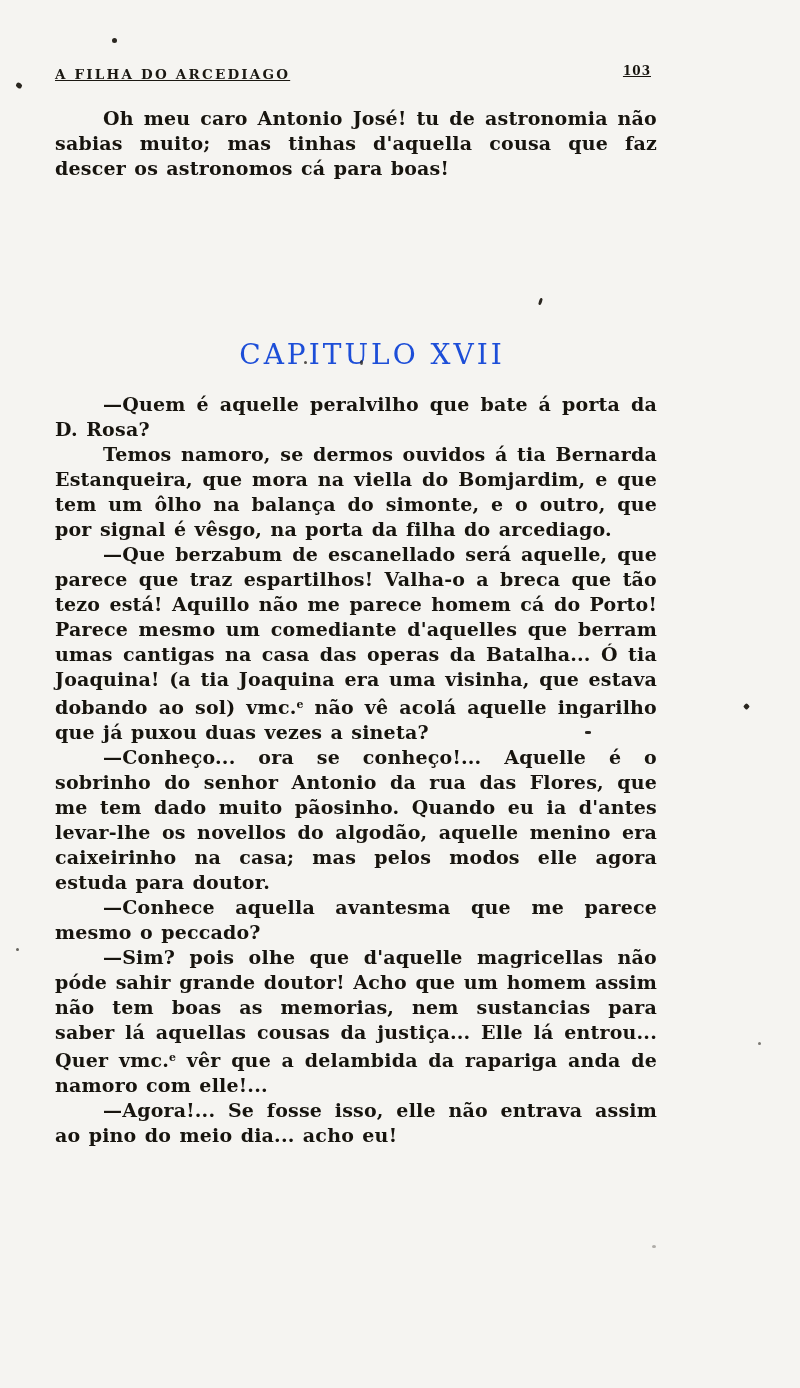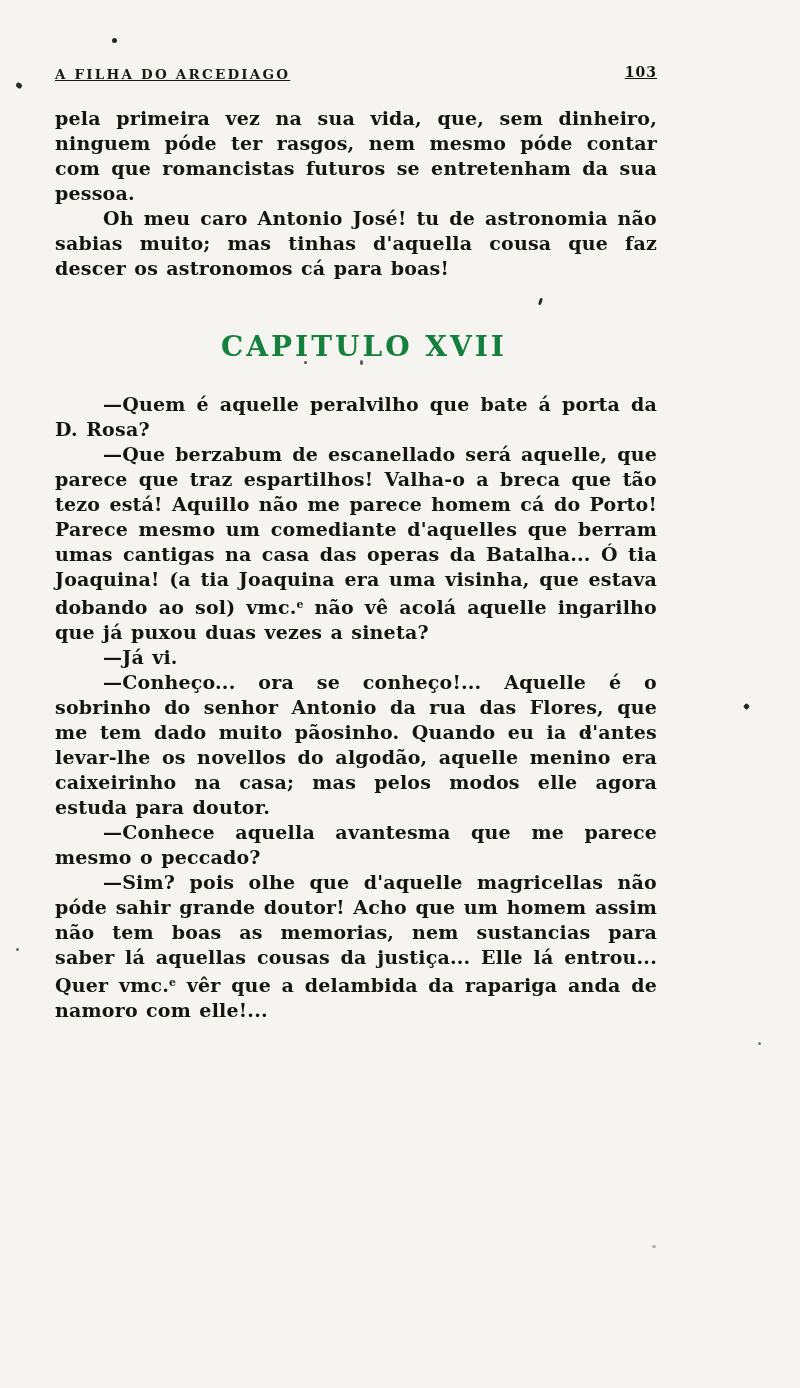--- a/index.html
+++ b/index.html
@@ -29,43 +29,43 @@
     width: 100%;
     text-align: left;
     font-size: 13.5px;
     font-weight: bold;
     letter-spacing: 2.2px;
     color: #1b1812;
     text-decoration: underline;
   }
   .page-number {
     position: absolute;
-    right: 0;
+    right: 6px;
     top: -2px;
-    font-size: 14px;
+    font-size: 12px;
     font-weight: bold;
     letter-spacing: 1px;
     text-decoration: underline;
   }
 
   
   .intro { top: 106px; }
 
   
   .chapter-heading {
     position: absolute;
     left: 55px;
     width: 602px;
     top: 322px;
-    margin: 8px;
+    margin: 16px;
     text-align: center;
     font-size: 28px;
-    font-weight: bold;
+    font-weight: normal;
     letter-spacing: 3px;
-    color: #15803d;
+    color: #1d4ed8;
   }
 
   
   .body-text { top: 392px; }
 
   p.para {
     margin: 0;
     font-size: 19px;
     line-height: 25px;
     font-weight: bold;
@@ -105,33 +105,33 @@
 <body>
 
 <div class="page">
 
   <header class="page-column running-head" style="position:absolute;">
     <span class="running-title">A FILHA DO ARCEDIAGO</span>
     <span class="page-number">103</span>
   </header>
 
   <section class="page-column intro" style="position:absolute;">
-      <p class="para"><span class="seg-n">pela primeira vez na sua vida, que, sem dinheiro, ninguem póde ter rasgos, nem mesmo póde contar com que romancistas futuros se entretenham da sua pessoa.</span></p>
       <p class="para indent"><span class="seg-n">Oh meu caro Antonio José! tu de astronomia não sabias muito; mas tinhas d'aquella cousa que faz descer os astronomos cá para boas!</span></p>
     </section>
 
   <h1 class="chapter-heading">CAPITULO XVII</h1>
 
   <section class="page-column body-text" style="position:absolute;">
       <p class="para indent"><span class="seg-n">—Quem é aquelle peralvilho que bate á porta da D. Rosa?</span></p>
+      <p class="para indent"><span class="seg-n">Temos namoro, se dermos ouvidos á tia Bernarda Estanqueira, que mora na viella do Bomjardim, e que tem um ôlho na balança do simonte, e o outro, que por signal é vêsgo, na porta da filha do arcediago.</span></p>
       <p class="para indent"><span class="seg-n">—Que berzabum de escanellado será aquelle, que parece que traz espartilhos! Valha-o a breca que tão tezo está! Aquillo não me parece homem cá do Porto! Parece mesmo um comediante d'aquelles que berram umas cantigas na casa das operas da Batalha... Ó tia Joaquina! </span><span class="seg-i">(a tia Joaquina era uma visinha, que estava dobando ao sol)</span><span class="seg-n"> vmc.</span><span class="seg-sup">e</span><span class="seg-n"> não vê acolá aquelle ingarilho que já puxou duas vezes a sineta?</span></p>
-      <p class="para indent"><span class="seg-n">—Já vi.</span></p>
       <p class="para indent"><span class="seg-n">—Conheço... ora se conheço!... Aquelle é o sobrinho do senhor Antonio da rua das Flores, que me tem dado muito pãosinho. Quando eu ia d'antes levar-lhe os novellos do algodão, aquelle menino era caixeirinho na casa; mas pelos modos elle agora estuda para doutor.</span></p>
       <p class="para indent"><span class="seg-n">—Conhece aquella avantesma que me parece mesmo o peccado?</span></p>
       <p class="para indent"><span class="seg-n">—Sim? pois olhe que d'aquelle magricellas não póde sahir grande doutor! Acho que um homem assim não tem boas as memorias, nem sustancias para saber lá aquellas cousas da justiça... Elle lá entrou... Quer vmc.</span><span class="seg-sup">e</span><span class="seg-n"> vêr que a delambida da rapariga anda de namoro com elle!...</span></p>
+      <p class="para indent"><span class="seg-n">—Agora!... Se fosse isso, elle não entrava assim ao pino do meio dia... acho eu!</span></p>
     </section>
 
   <div class="speck s1"></div>
   <div class="speck s2"></div>
   <div class="speck s3"></div>
   <div class="speck s4"></div>
   <div class="speck s5"></div>
   <div class="speck s6"></div>
   <div class="speck s7"></div>
   <div class="speck s8"></div>

